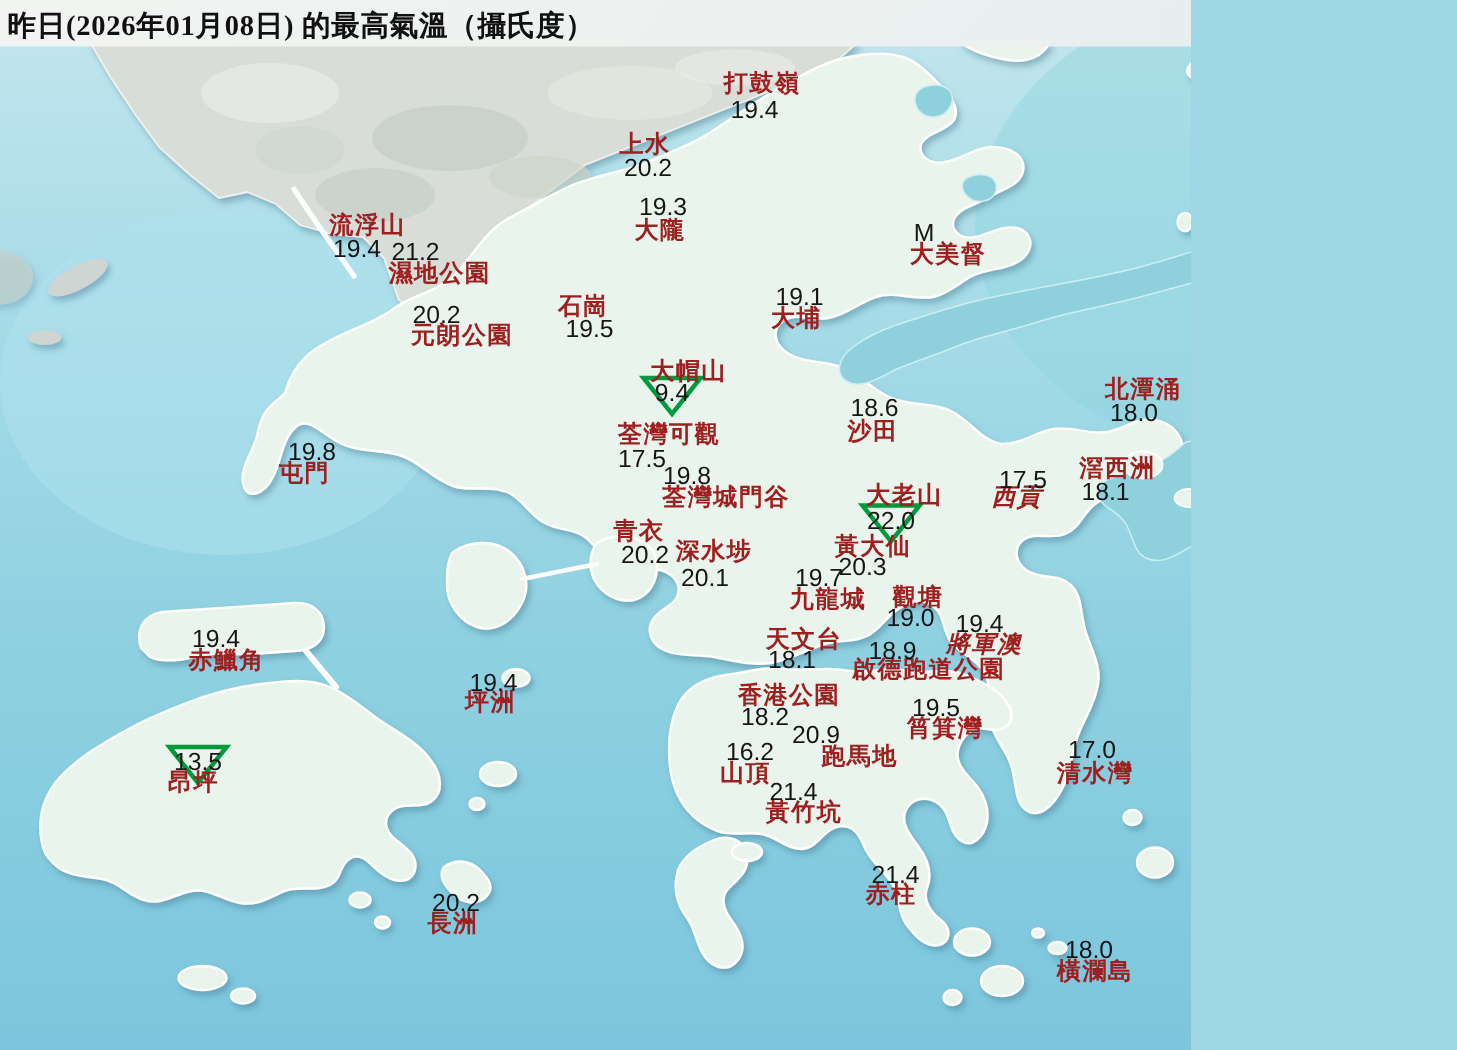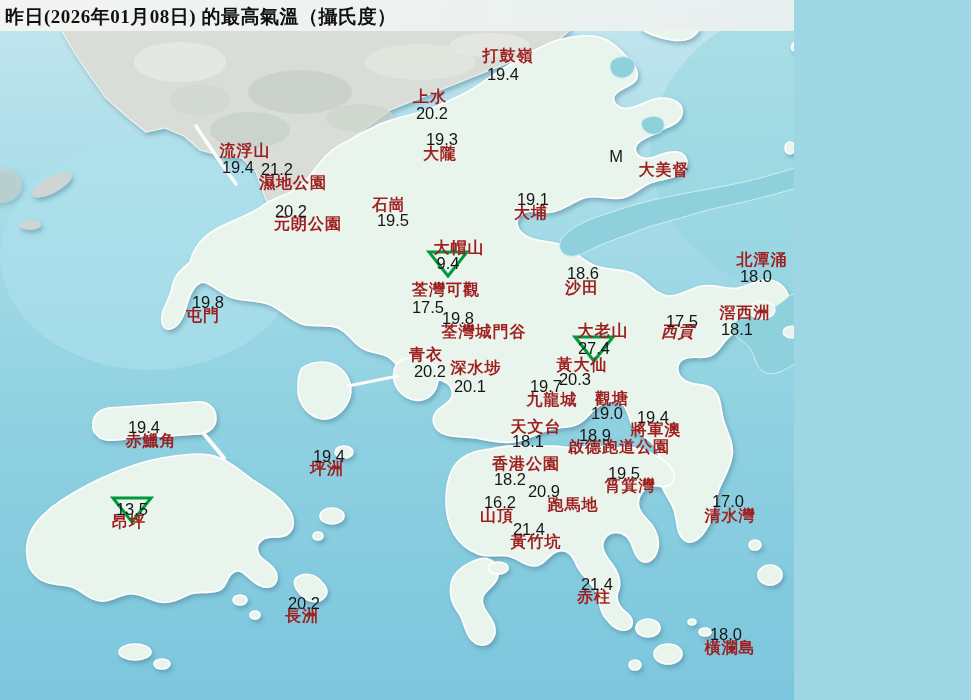--- a/index.html
+++ b/index.html
@@ -202,21 +202,21 @@
       <div class="s-name" style="left: 245px; top: 151px;">流浮山</div>
       <div class="s-value" style="left: 277px; top: 169px;">21.2</div>
       <div class="s-name" style="left: 293px; top: 183px;">濕地公園</div>
       <div class="s-value" style="left: 291px; top: 211px;">20.2</div>
       <div class="s-name" style="left: 308px; top: 224px;">元朗公園</div>
       <div class="s-value" style="left: 393px; top: 220px;">19.5</div>
       <div class="s-name" style="left: 389px; top: 205px;">石崗</div>
       <div class="s-value" style="left: 533px; top: 199px;">19.1</div>
       <div class="s-name" style="left: 531px; top: 213px;">大埔</div>
       <div class="s-value" style="left: 616px; top: 156px;">M</div>
-      <div class="s-name" style="left: 664px; top: 170px; font-family: Liberation Serif, serif;">大美督</div>
+      <div class="s-name" style="left: 632px; top: 170px; font-family: Liberation Serif, serif;">大美督</div>
       <div class="s-value" style="left: 756px; top: 276px;">18.0</div>
       <div class="s-name" style="left: 762px; top: 260px;">北潭涌</div>
       <svg viewBox="0 0 44 30" class="min-marker" style="left: 448px; top: 264px;">
         <polygon points="3,3 41,3 22,27"></polygon>
       </svg>
       <div class="s-value" style="left: 448px; top: 263px;">9.4</div>
       <div class="s-name" style="left: 459px; top: 248px;">大帽山</div>
       <div class="s-value" style="left: 428px; top: 307px;">17.5</div>
       <div class="s-name" style="left: 446px; top: 290px;">荃灣可觀</div>
       <div class="s-value" style="left: 583px; top: 273px;">18.6</div>
@@ -225,36 +225,36 @@
       <div class="s-name" style="left: 484px; top: 332px;">荃灣城門谷</div>
       <div class="s-value" style="left: 208px; top: 302px;">19.8</div>
       <div class="s-name" style="left: 203px; top: 316px;">屯門</div>
       <div class="s-value" style="left: 737px; top: 329px;">18.1</div>
       <div class="s-name" style="left: 745px; top: 313px;">滘西洲</div>
       <div class="s-value" style="left: 682px; top: 321px;">17.5</div>
       <div class="s-name" style="left: 678px; top: 332px; font-style: italic;">西貢</div>
       <svg viewBox="0 0 44 30" class="min-marker" style="left: 594px; top: 349px;">
         <polygon points="3,3 41,3 22,27"></polygon>
       </svg>
-      <div class="s-value" style="left: 594px; top: 348px;">27.4</div>
+      <div class="s-value" style="left: 594px; top: 348px;">22.0</div>
       <div class="s-name" style="left: 603px; top: 331px;">大老山</div>
       <div class="s-value" style="left: 430px; top: 371px;">20.2</div>
       <div class="s-name" style="left: 426px; top: 355px;">青衣</div>
       <div class="s-value" style="left: 470px; top: 386px;">20.1</div>
       <div class="s-name" style="left: 476px; top: 368px;">深水埗</div>
       <div class="s-value" style="left: 575px; top: 379px;">20.3</div>
       <div class="s-name" style="left: 582px; top: 365px;">黃大仙</div>
       <div class="s-value" style="left: 546px; top: 386px;">19.7</div>
       <div class="s-name" style="left: 552px; top: 400px;">九龍城</div>
       <div class="s-value" style="left: 607px; top: 413px;">19.0</div>
       <div class="s-name" style="left: 612px; top: 399px;">觀塘</div>
       <div class="s-value" style="left: 528px; top: 441px;">18.1</div>
       <div class="s-name" style="left: 536px; top: 427px;">天文台</div>
       <div class="s-value" style="left: 653px; top: 417px;">19.4</div>
-      <div class="s-name" style="left: 656px; top: 430px;">將軍澳</div>
+      <div class="s-name" style="left: 656px; top: 430px; font-style: italic;">將軍澳</div>
       <div class="s-value" style="left: 595px; top: 435px;">18.9</div>
       <div class="s-name" style="left: 619px; top: 447px;">啟德跑道公園</div>
       <div class="s-value" style="left: 510px; top: 479px;">18.2</div>
       <div class="s-name" style="left: 526px; top: 464px; text-align: right;">香港公園</div>
       <div class="s-value" style="left: 624px; top: 473px;">19.5</div>
       <div class="s-name" style="left: 630px; top: 486px;">筲箕灣</div>
       <div class="s-value" style="left: 544px; top: 491px;">20.9</div>
       <div class="s-name" style="left: 549px; top: 505px; margin-left: 24px;">跑馬地</div>
       <div class="s-value" style="left: 500px; top: 502px;">16.2</div>
       <div class="s-name" style="left: 497px; top: 516px;">山頂</div>

